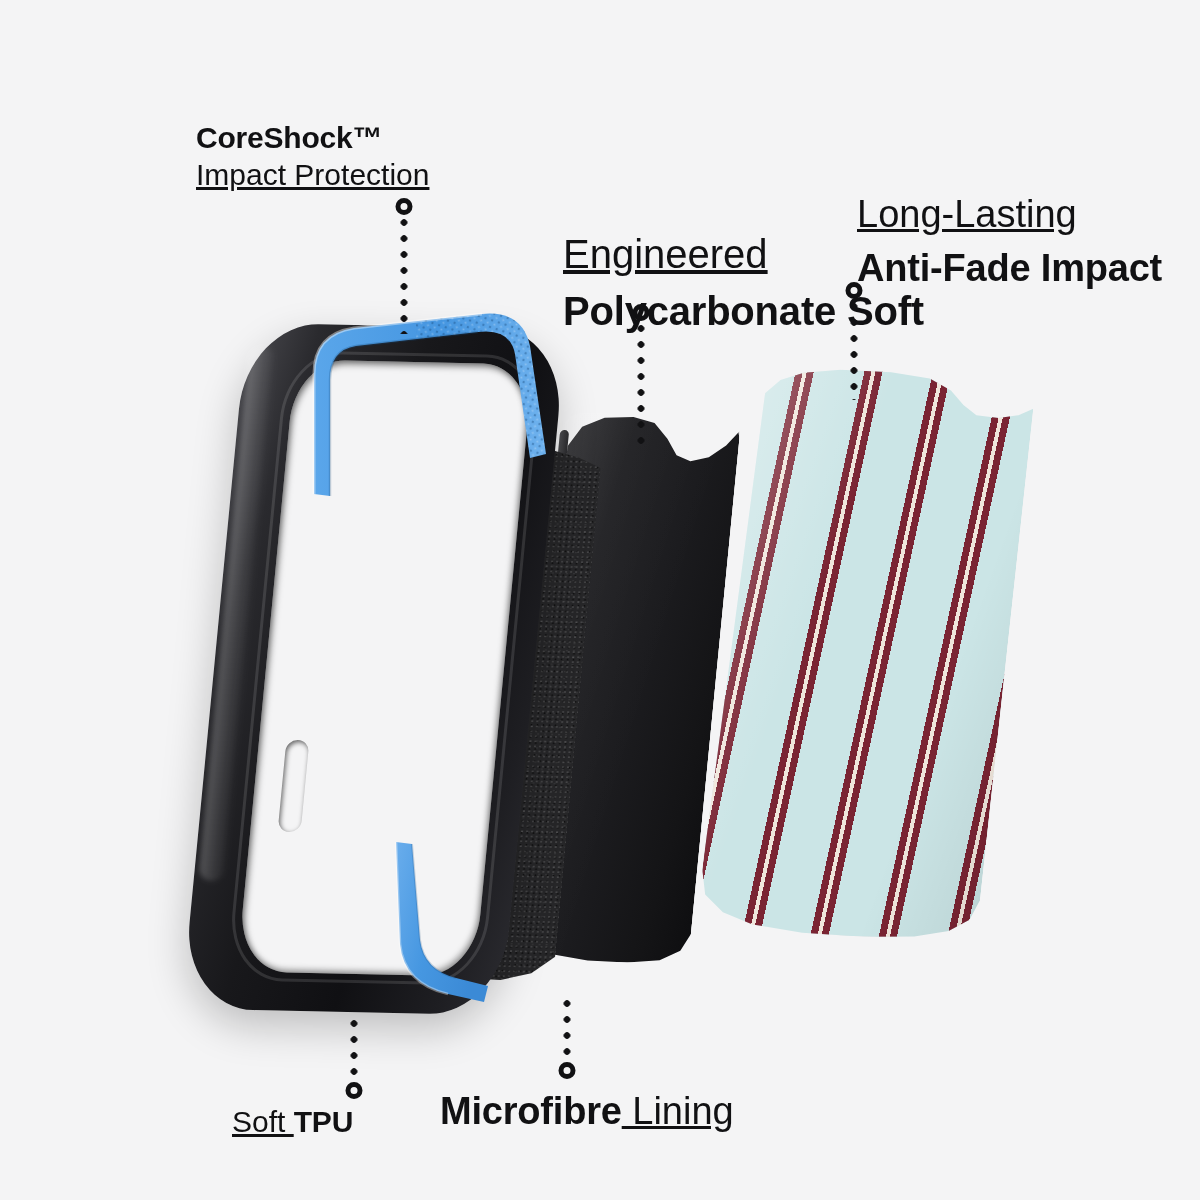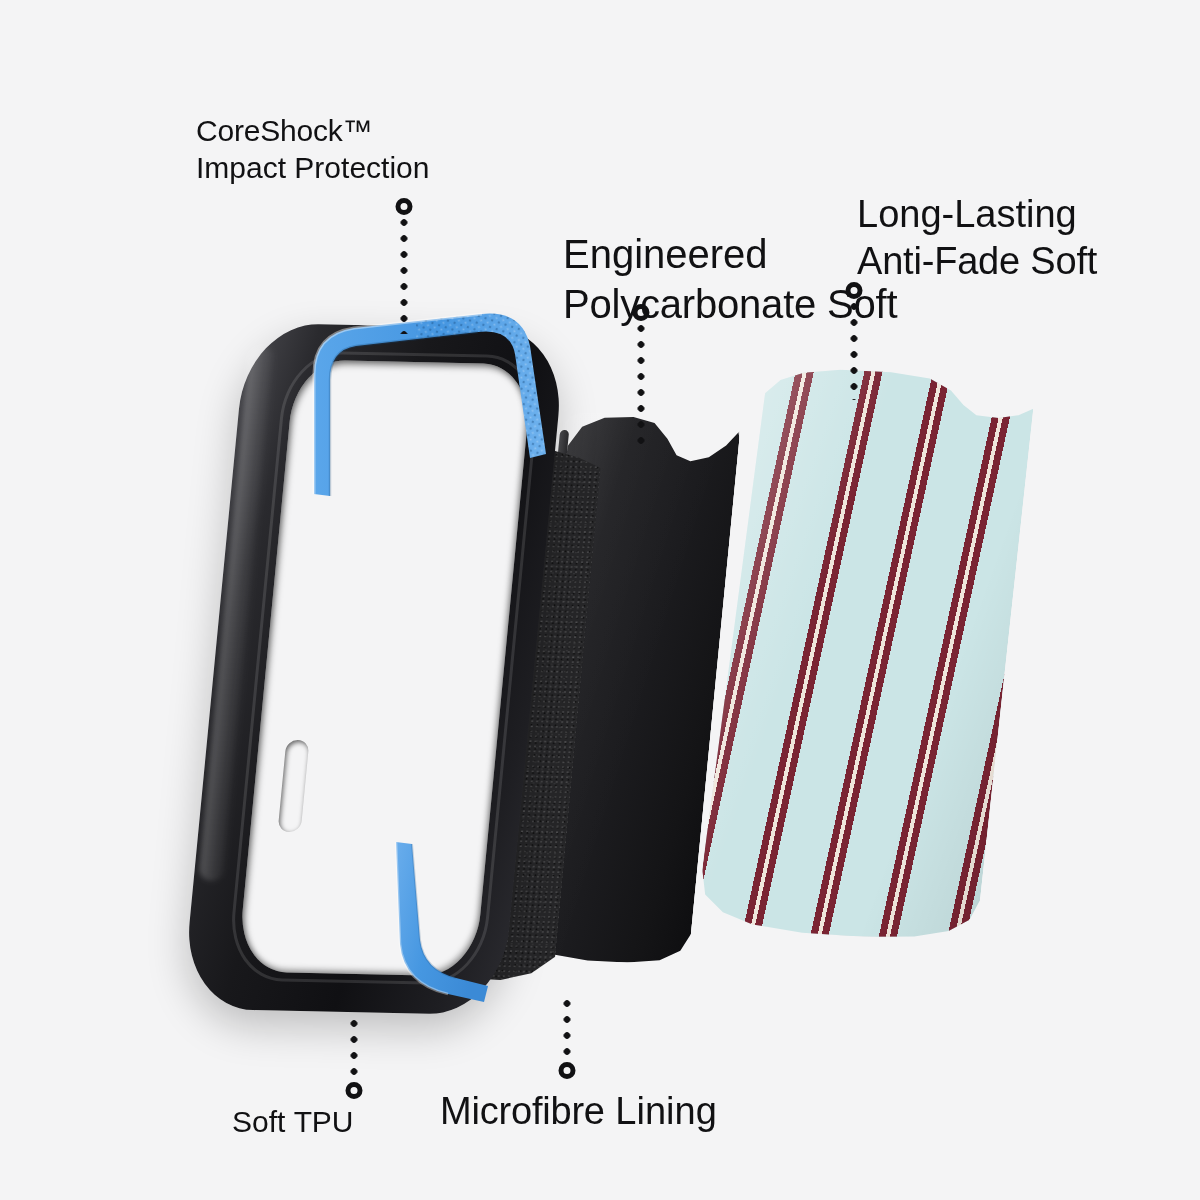--- a/index.html
+++ b/index.html
@@ -17,22 +17,22 @@
   }
 
   
   .callout {
     position: absolute;
     color: #111113;
     line-height: 1.24;
     white-space: nowrap;
   }
   .callout .ln { display: block; }
-  .reg { font-weight: 400; }
-  .bold { font-weight: 400; letter-spacing: -0.2px; }
+  .reg { font-weight: 400; text-decoration: underline; }
+  .bold { font-weight: 700; letter-spacing: -0.2px; margin-top: 7px; }
 
   #label-coreshock { left: 196px; top: 112px; font-size: 30px; text-align: left; }
   #label-polycarb  { left: 563px; top: 230px; font-size: 40px; text-align: left; }
   #label-antifade  { left: 857px; top: 191px; font-size: 38px; text-align: left; }
   #label-tpu       { left: 232px; top: 1103px; font-size: 30px; text-align: left; }
   #label-micro     { left: 440px; top: 1088px; font-size: 38px; text-align: right; }
 
   
   .leader { position: absolute; }
   .leader .dots {
@@ -369,21 +369,21 @@
     <span class="ln reg">Impact Protection</span>
   </div>
 
   <div class="callout" id="label-polycarb">
     <span class="ln reg">Engineered</span>
     <span class="ln bold">Polycarbonate Soft</span>
   </div>
 
   <div class="callout" id="label-antifade">
     <span class="ln reg">Long-Lasting</span>
-    <span class="ln bold">Anti-Fade Soft</span>
+    <span class="ln bold">Anti-Fade Impact</span>
   </div>
 
   <div class="callout" id="label-tpu">
     <span class="reg">Soft </span><span class="bold">TPU</span>
   </div>
 
   <div class="callout" id="label-micro">
     <span class="bold">Microfibre</span><span class="reg"> Lining</span>
   </div>
 

